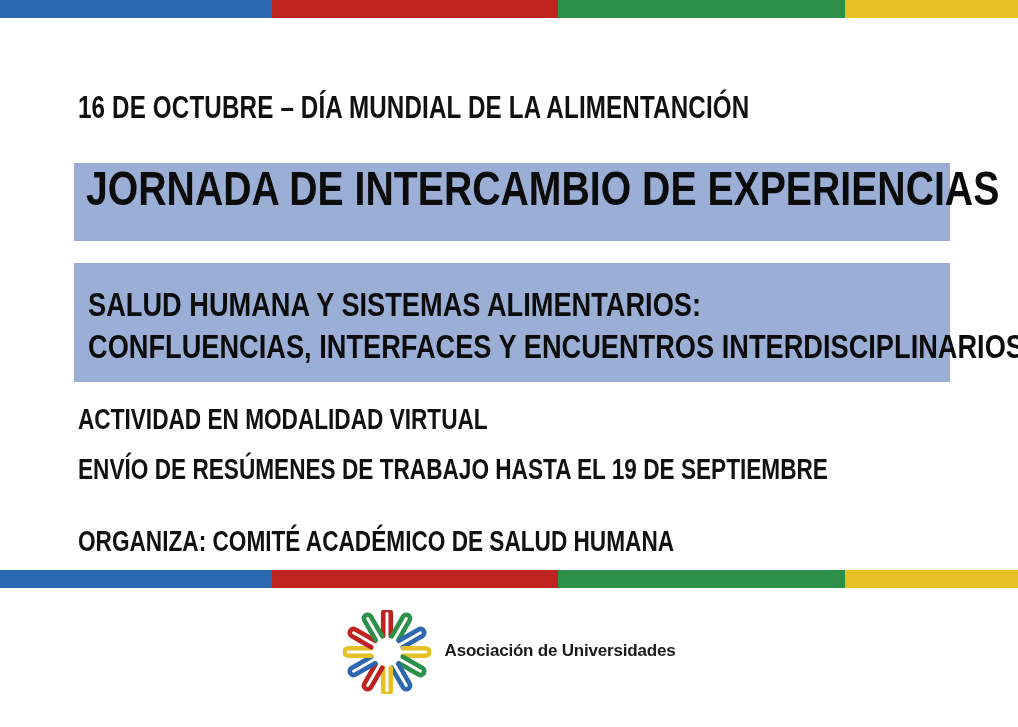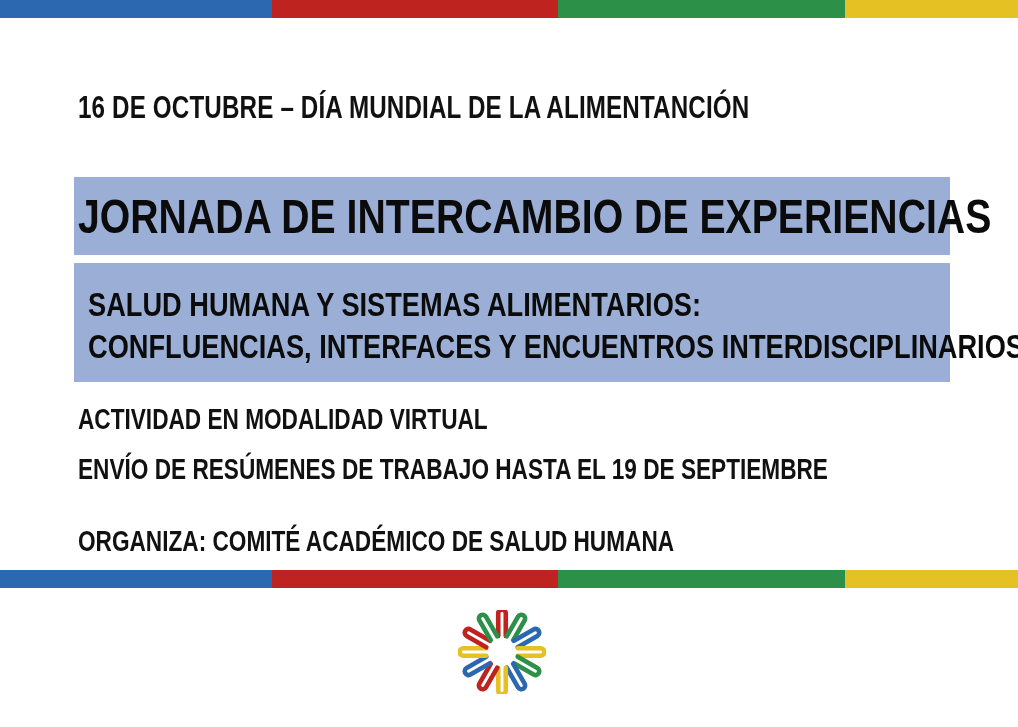--- a/index.html
+++ b/index.html
@@ -57,25 +57,25 @@
     white-space: nowrap;
   }
 
   .band {
     position: absolute;
     left: 74px;
     width: 876px;
     box-sizing: border-box;
   }
   .band-main {
-    top: 124px;
+    top: 110px;
     height: 78px;
-    padding: 0 4px;
-    display: flex;
-    align-items: center;
+    padding: 0 12px;
+    display: flex;
+    align-items: flex-start;
   }
   .band-sub {
     top: 210px;
     height: 119px;
     padding: 20px 7px 0 14px;
   }
 
   .headline {
     font-family: "Liberation Sans Narrow", "Liberation Sans", sans-serif;
     font-weight: 700;
@@ -205,16 +205,17 @@
           <path d="M 91 62 L 91 8 A 9 9 0 0 1 109 8 L 109 62" stroke="#E5C124" transform="rotate(180 100 100)"></path>
           <path d="M 91 62 L 91 8 A 9 9 0 0 1 109 8 L 109 62" stroke="#BE2320" transform="rotate(210 100 100)"></path>
           <path d="M 91 62 L 91 8 A 9 9 0 0 1 109 8 L 109 62" stroke="#2B68B0" transform="rotate(240 100 100)"></path>
           <path d="M 91 62 L 91 8 A 9 9 0 0 1 109 8 L 109 62" stroke="#E5C124" transform="rotate(270 100 100)"></path>
           <path d="M 91 62 L 91 8 A 9 9 0 0 1 109 8 L 109 62" stroke="#BE2320" transform="rotate(300 100 100)"></path>
           <path d="M 91 62 L 91 8 A 9 9 0 0 1 109 8 L 109 62" stroke="#2C9049" transform="rotate(330 100 100)"></path>
         </g>
     </svg>
 
     <div class="logo-text">
+      <div class="logo-text-top">Asociación de Universidades</div>
     </div>
 
   </div>
 </div>
 
 </body></html>

